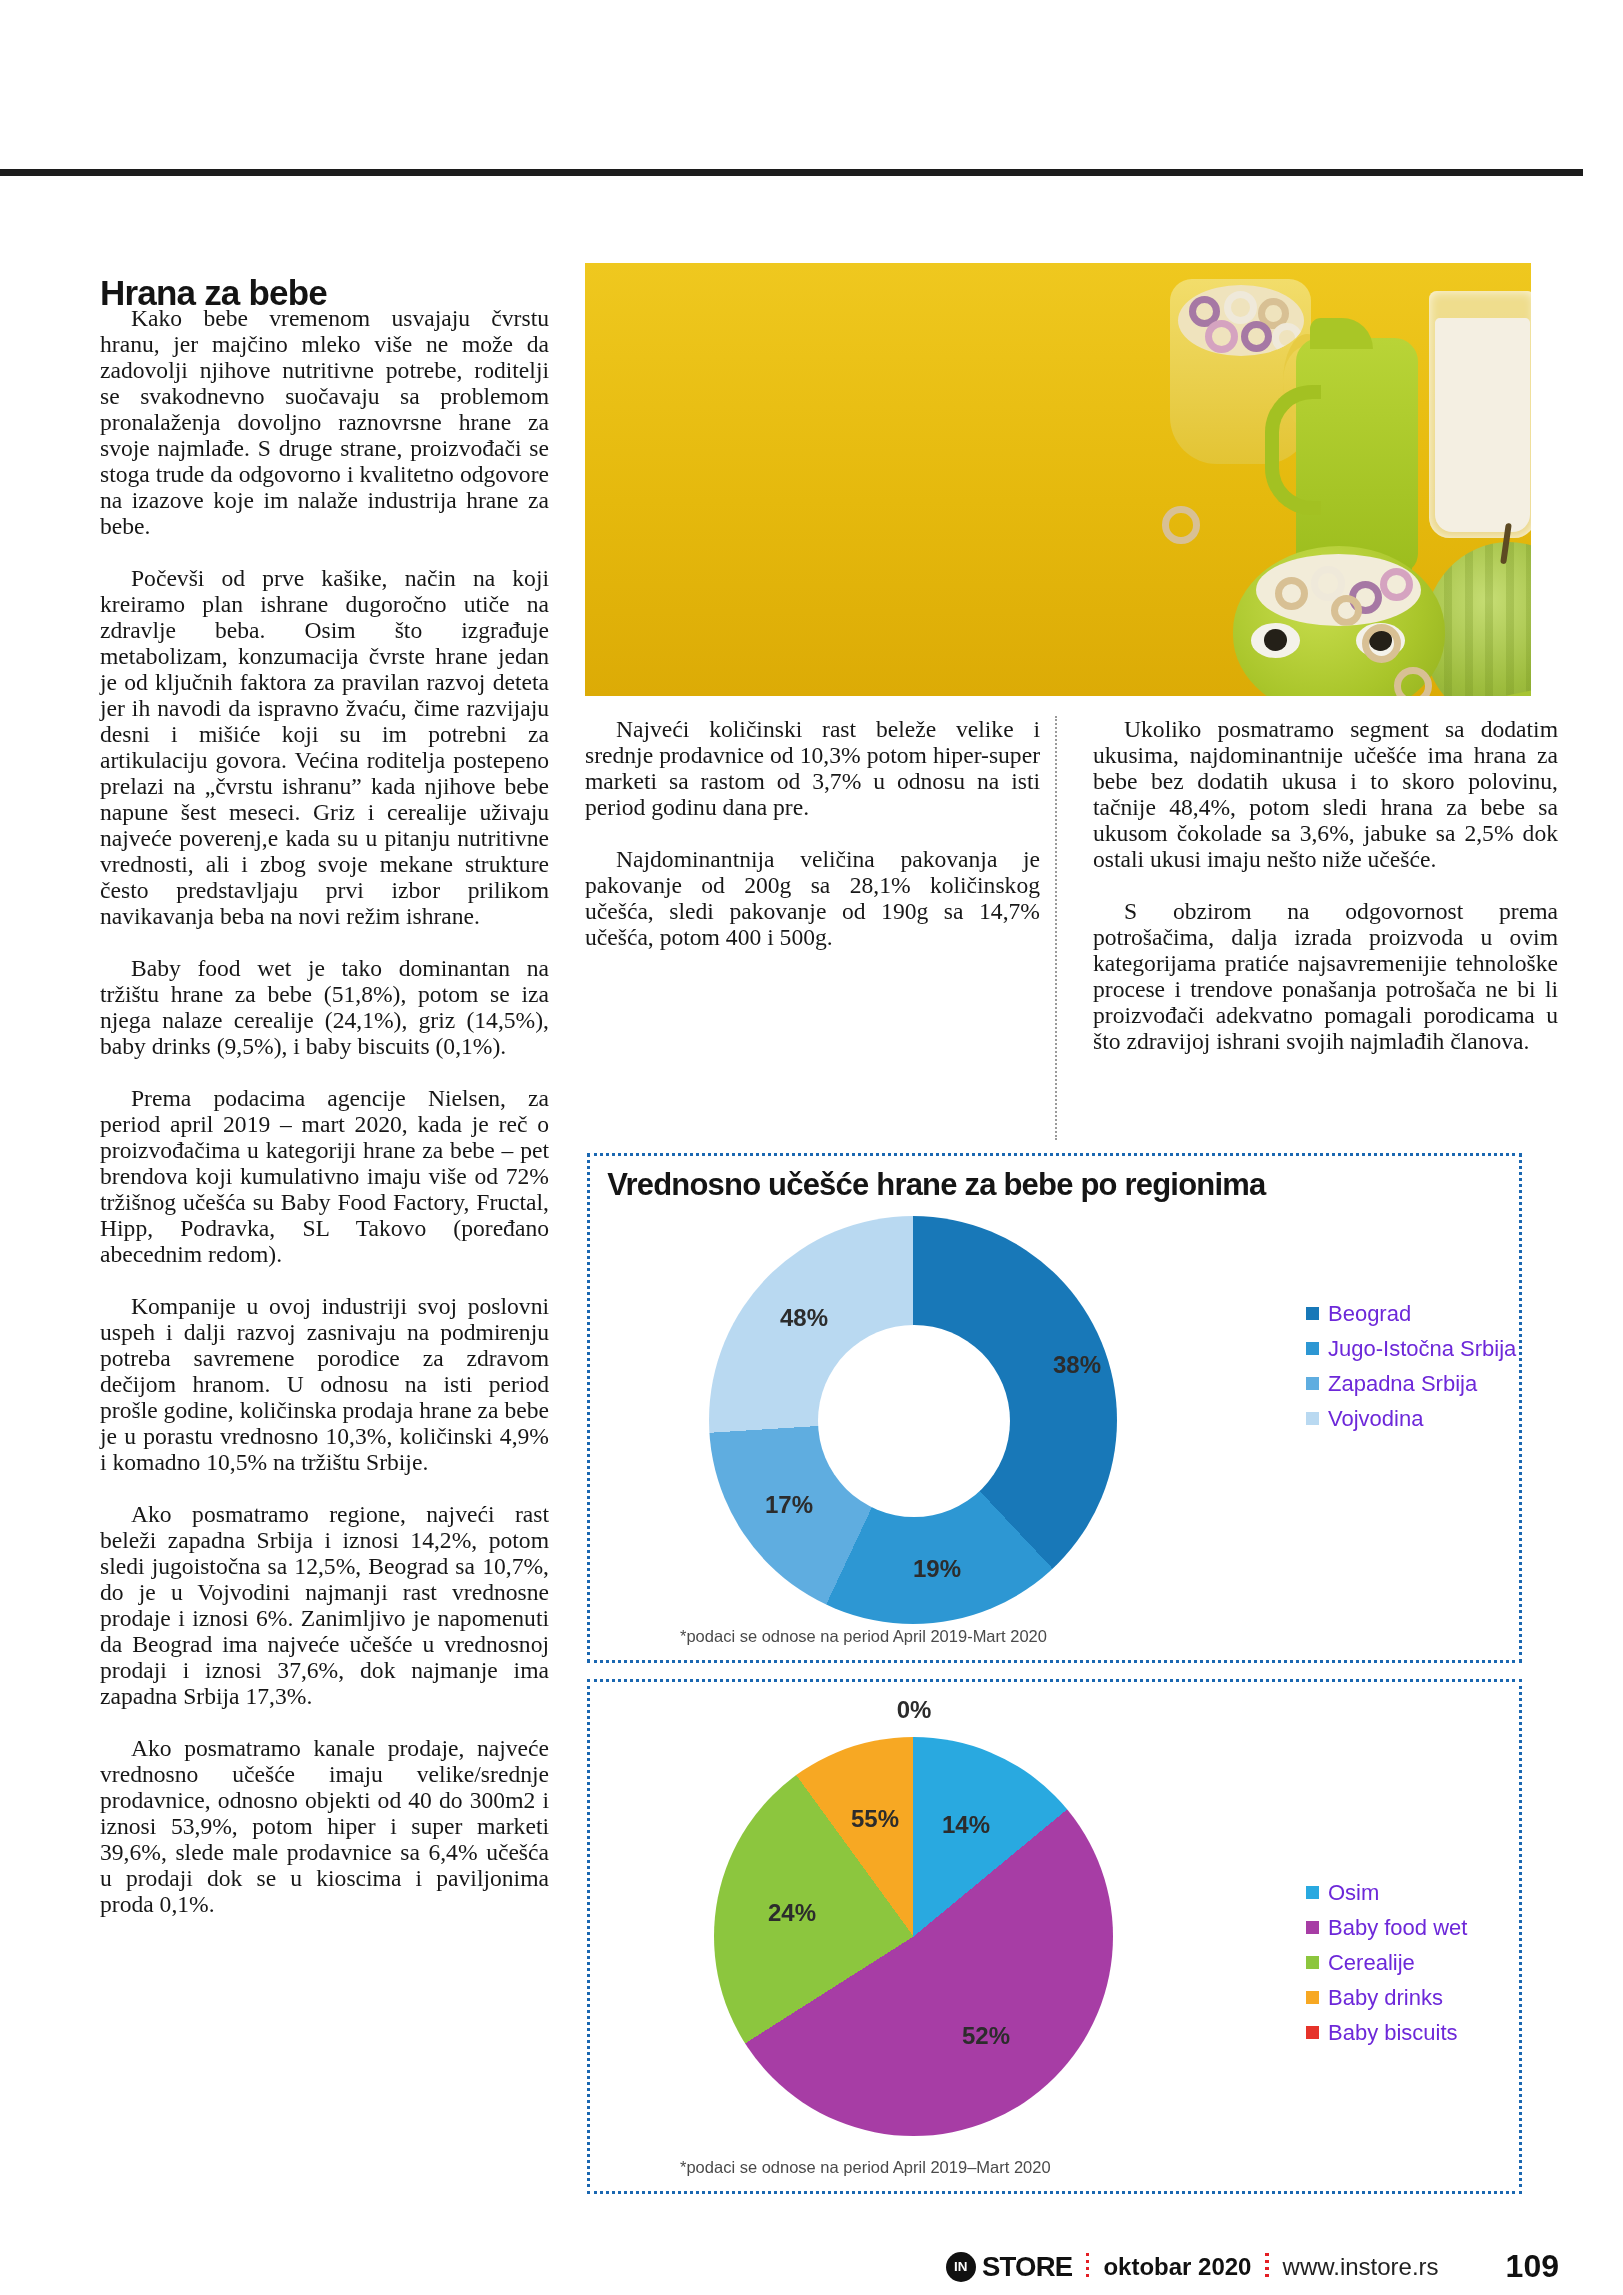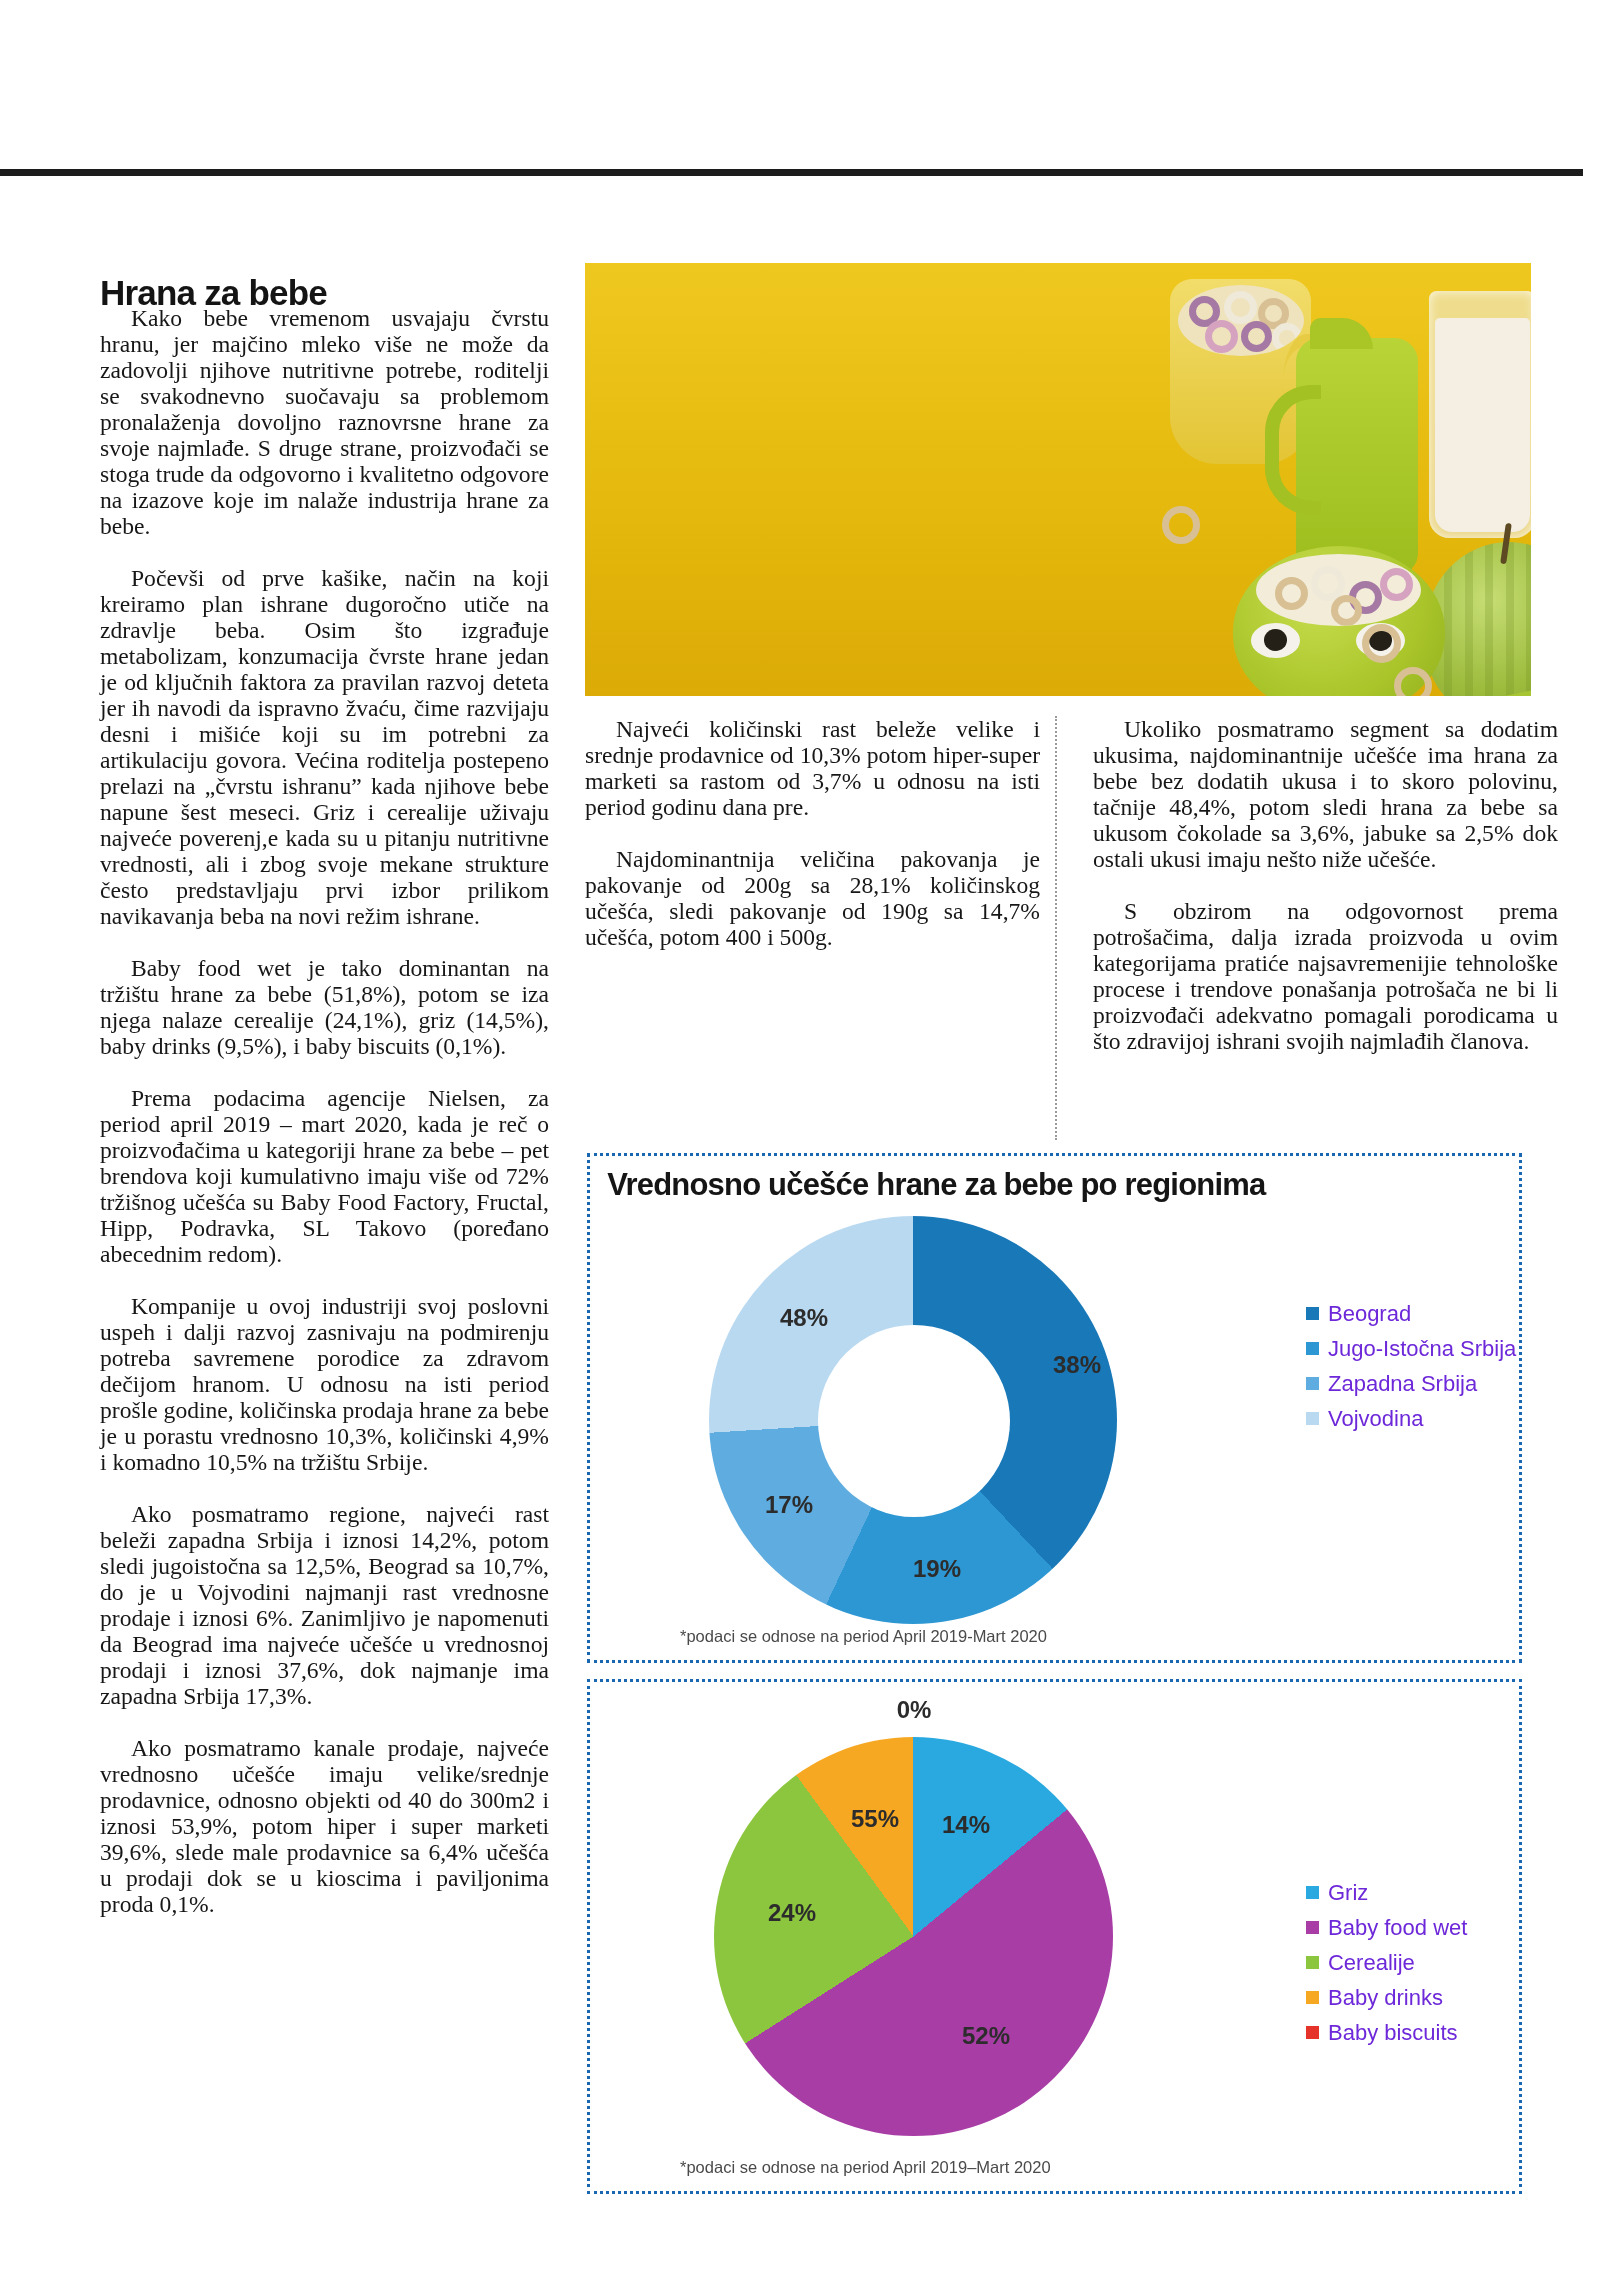--- a/index.html
+++ b/index.html
@@ -198,21 +198,21 @@
   <div class="panel panel-2" id="chart1">
       <div class="pie" style="left: 124px; top: 55px; width: 399px; height: 399px; background: conic-gradient(rgb(41, 169, 224) 0%, rgb(41, 169, 224) 14%, rgb(167, 61, 165) 14%, rgb(167, 61, 165) 66%, rgb(140, 198, 62) 66%, rgb(140, 198, 62) 90%, rgb(247, 168, 35) 90%, rgb(247, 168, 35) 100%, rgb(230, 51, 42) 100%, rgb(230, 51, 42) 100%);"></div>
       <span class="slice-label" style="left: 376px; top: 143px;">14%</span>
       <span class="slice-label" style="left: 396px; top: 354px;">52%</span>
       <span class="slice-label" style="left: 202px; top: 231px;">24%</span>
       <span class="slice-label" style="left: 285px; top: 137px;">55%</span>
       <span class="slice-label" style="left: 324px; top: 28px;">0%</span>
       <ul class="legend" style="left: 716px; top: 193px;">
         <li>
           <span class="swatch" style="background: rgb(41, 169, 224);"></span>
-          <span>Griz</span>
+          <span>Osim</span>
         </li>
         <li>
           <span class="swatch" style="background: rgb(167, 61, 165);"></span>
           <span>Baby food wet</span>
         </li>
         <li>
           <span class="swatch" style="background: rgb(140, 198, 62);"></span>
           <span>Cerealije</span>
         </li>
         <li>
@@ -220,15 +220,24 @@
           <span>Baby drinks</span>
         </li>
         <li>
           <span class="swatch" style="background: rgb(230, 51, 42);"></span>
           <span>Baby biscuits</span>
         </li>
       </ul>
       <div class="footnote" style="top: 476px;">*podaci se odnose na period April 2019–Mart 2020</div>
     </div>
 
+  <div class="footer">
+    <div class="brand-logo">IN</div>
+    <div class="brand-store">STORE</div>
+    <div class="red-dots"></div>
+    <div class="footer-issue">oktobar 2020</div>
+    <div class="red-dots"></div>
+    <div class="footer-site">www.instore.rs</div>
+    <div class="page-num">109</div>
+  </div>
 
 </div>
 
 
 </body></html>

